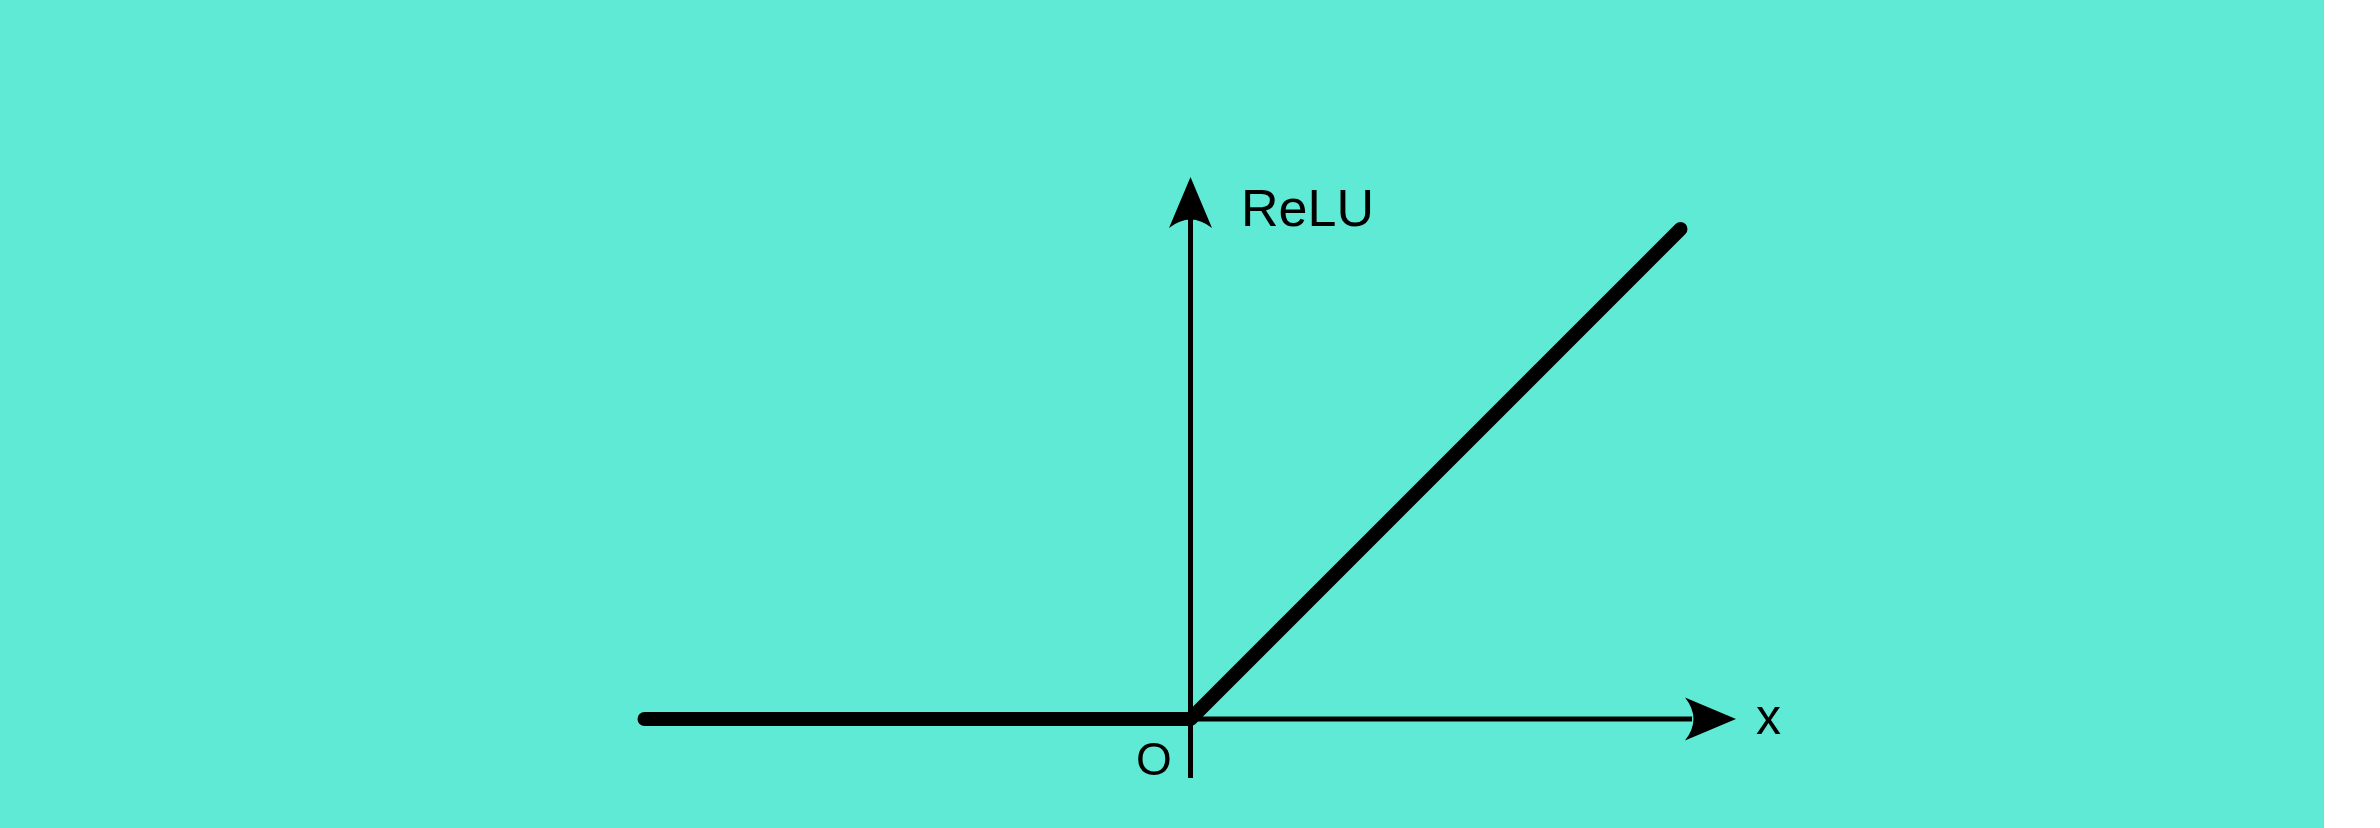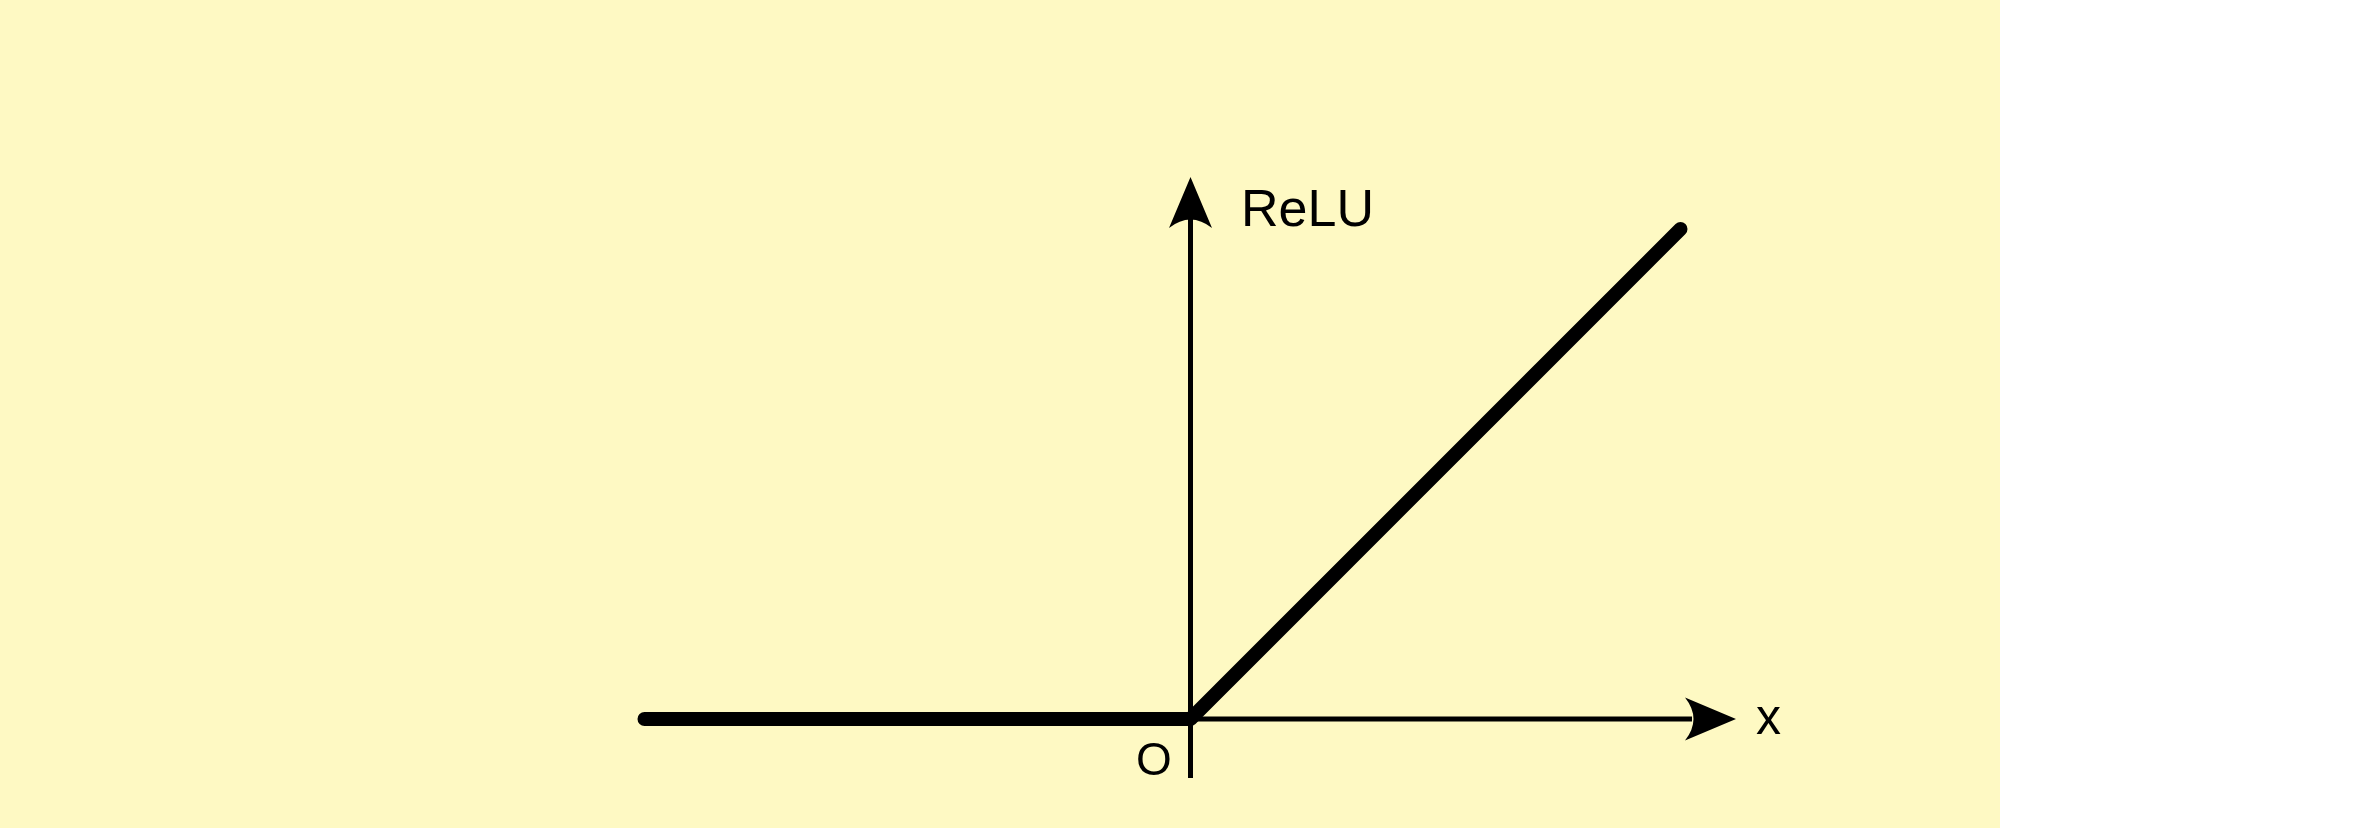--- a/index.html
+++ b/index.html
@@ -2,23 +2,23 @@
 <html><head>
 <meta charset="utf-8">
 <style>
   html, body {
     margin: 0;
     padding: 0;
     background: #ffffff;
   }
   .canvas {
     position: relative;
-    width: 2000px;
+    width: 2324px;
     height: 828px;
-    background: #fef9c3;
+    background: #5eead4;
     overflow: hidden;
     font-family: "Liberation Sans", sans-serif;
   }
   svg {
     display: block;
   }
   text {
     fill: #000000;
     font-family: "Liberation Sans", sans-serif;
   }

